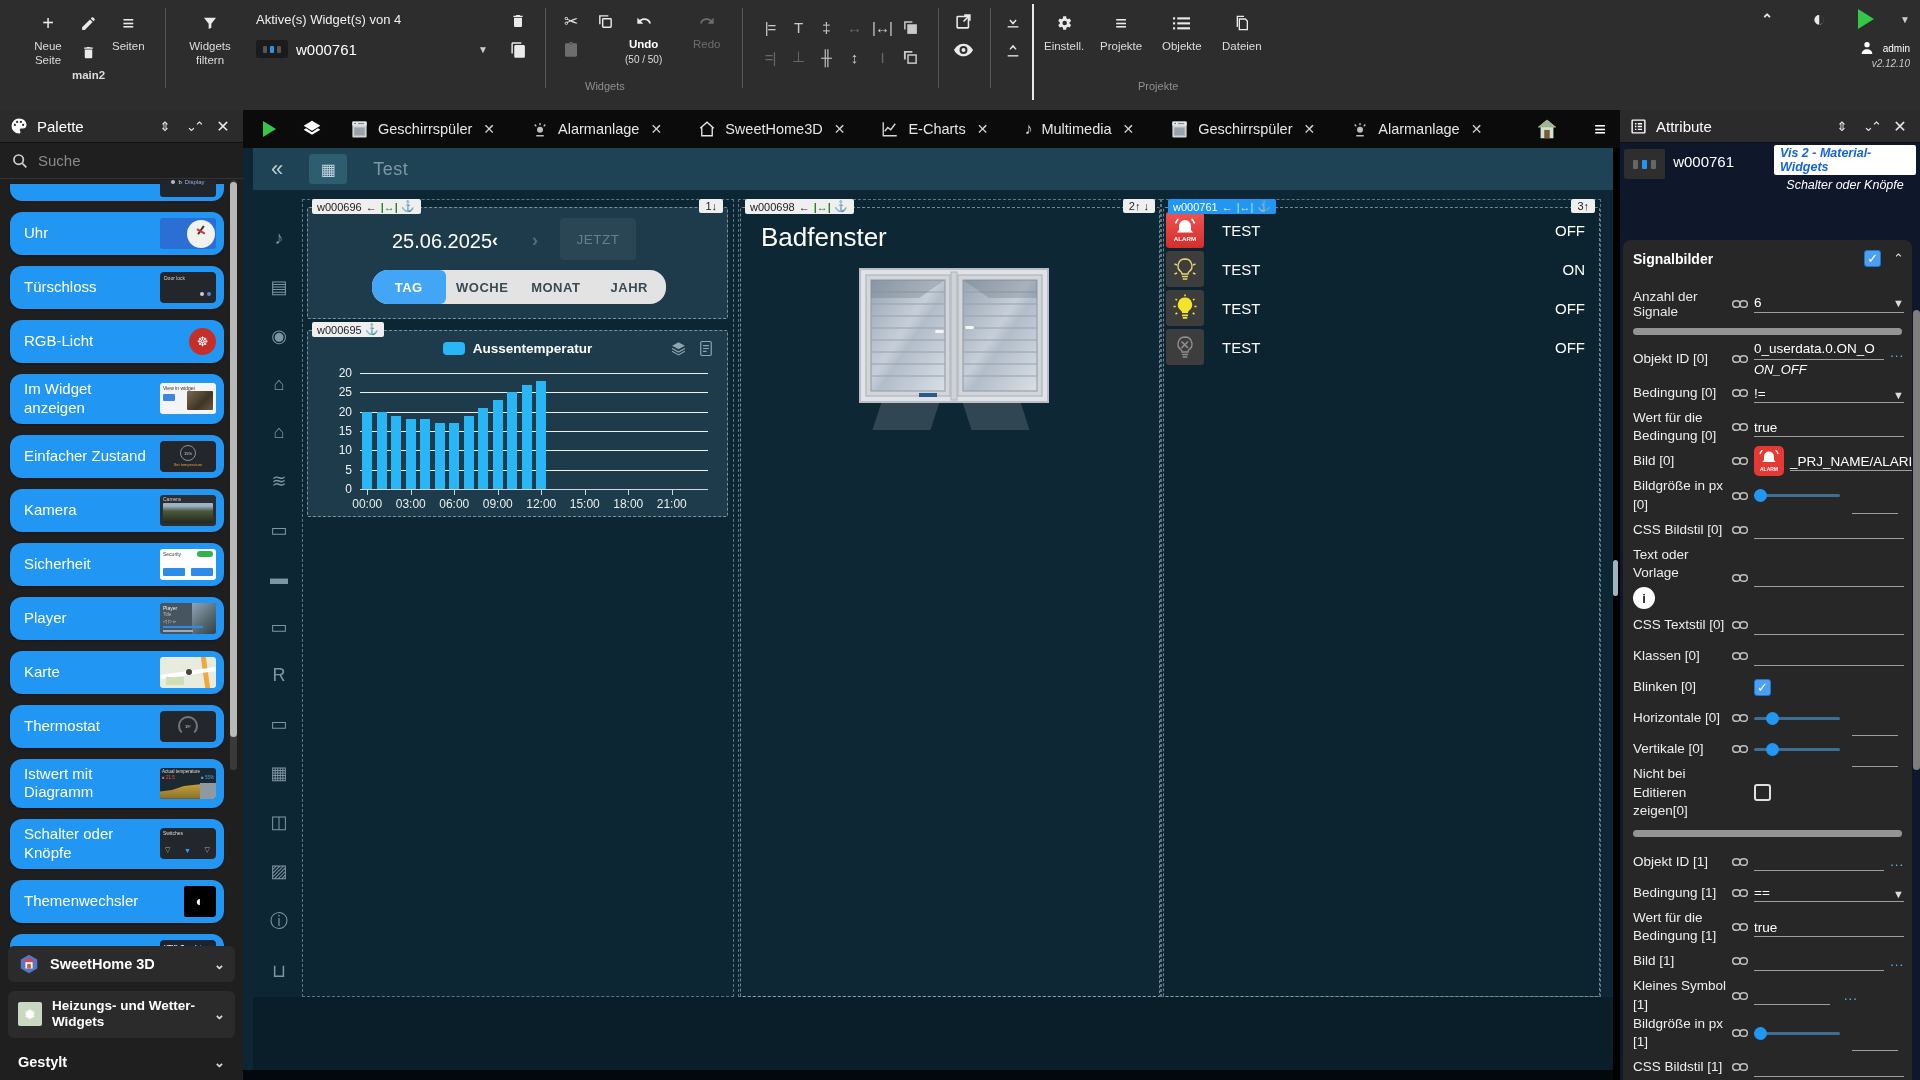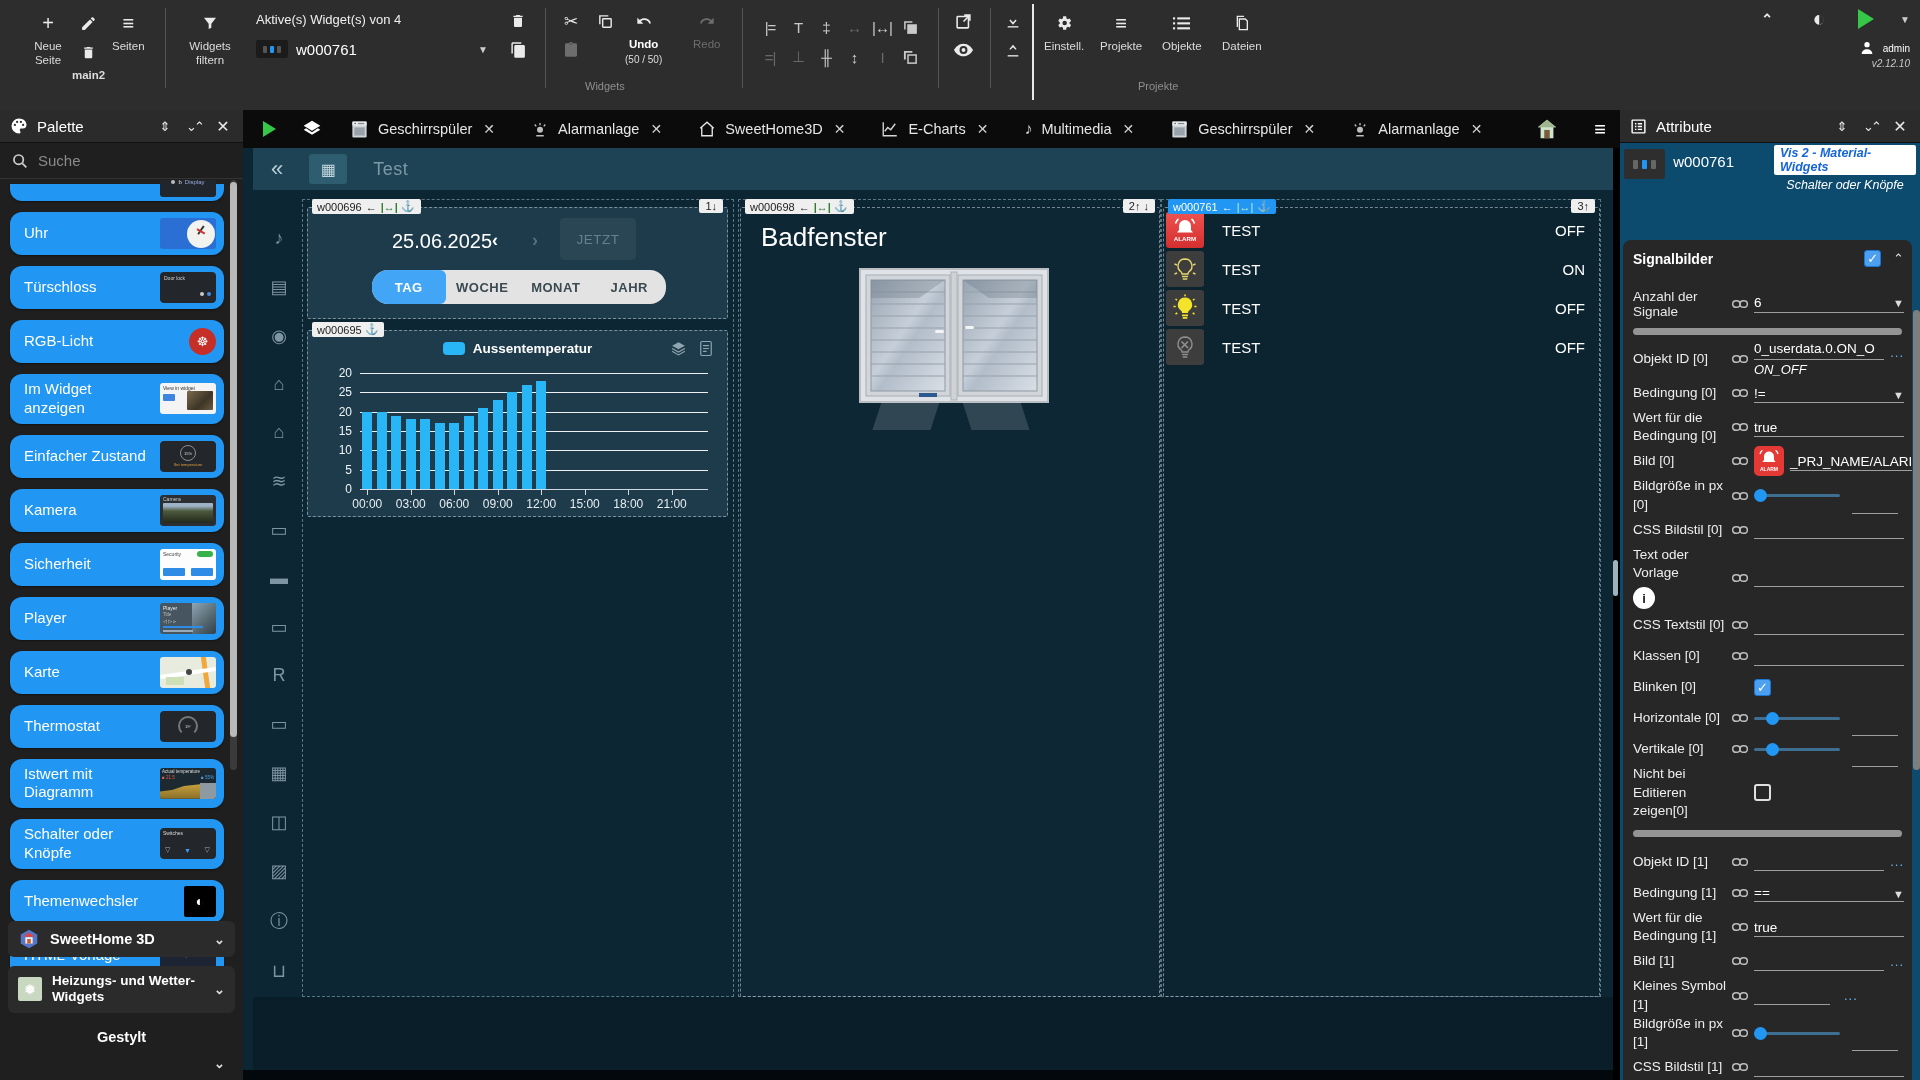--- a/index.html
+++ b/index.html
@@ -45,21 +45,21 @@
   #pal-search input::placeholder { color:#8a8a8a; }
   #pal-list { position:absolute; left:0; top:70px; width:230px; bottom:112px; overflow:hidden; padding:4px 6px 0 10px; }
   .pal-item { background:#2196f3; border-radius:12px; color:#fff; font-size:15px; display:flex; align-items:center; padding:6px 8px 6px 14px; margin-bottom:11px; min-height:43px; cursor:grab; box-shadow:0 1px 2px rgba(0,0,0,.4); }
   .pal-item .plabel { flex:1; line-height:1.25; padding-right:4px; }
   .pal-item.partial { height:17px; min-height:17px; border-radius:0 0 12px 12px; align-items:flex-end; padding-top:0; padding-bottom:4px; }
   .prev { width:56px; height:31px; border-radius:3px; overflow:hidden; position:relative; flex:none; }
   #pal-scroll { position:absolute; right:6px; top:70px; width:7px; height:590px; background:#3a3a3a; border-radius:4px; }
   #pal-scroll .thumb { position:absolute; left:0; top:2px; width:7px; height:555px; background:#b9b9b9; border-radius:4px; }
   #pal-groups { position:absolute; left:0; bottom:0; width:243px; padding:6px 8px 2px 8px; }
   .pal-group { background:#2b2b2b; border-radius:6px; display:flex; align-items:center; gap:10px; padding:7px 10px; margin-bottom:9px; color:#fff; font-size:14.5px; font-weight:600; cursor:pointer; }
-  .pal-group.flat { background:transparent; margin-bottom:0;flex-direction:column; }
+  .pal-group.flat { background:transparent; margin-bottom:0; }
   .pal-group .gchev { margin-left:auto; color:#ddd; font-size:13px; }
   .pal-group .glabel { line-height:1.2; }
 
   
   #canvas { position:absolute; left:243px; top:148px; width:1370px; height:932px; background:#0d2633; overflow:hidden; }
   #cv-head { position:absolute; left:10px; top:0; right:0; height:42px; background:#1d4354; display:flex; align-items:center; gap:26px; padding:0 18px; }
   #cv-back { color:#b9cdd6; font-size:22px; }
   #cv-viewchip { width:38px; height:30px; background:#2e5d70; border-radius:3px; display:flex; align-items:center; justify-content:center; color:#bfd3dc; font-size:16px; }
   #cv-title { color:#7d98a5; font-size:18px; letter-spacing:.5px; }
   #cv-nav { position:absolute; left:10px; top:42px; width:52px; bottom:0; display:flex; flex-direction:column; align-items:center; padding-top:38px; gap:27px; color:#7e95a3; font-size:18px; }
@@ -101,21 +101,21 @@
   .sigrow { position:absolute; left:2px; right:2px; height:36px; display:flex; align-items:center; }
   .sigicon { width:38px; height:36px; background:#3d3d3d; border-radius:3px; display:flex; align-items:center; justify-content:center; flex:none; }
   .sigicon.alarm { background:linear-gradient(#ef5350,#d32f2f); }
   .siglabel { color:#fff; font-size:15px; margin-left:18px; flex:1; }
   .sigstate { color:#fff; font-size:15px; margin-right:12px; }
   #cv-bottom { position:absolute; left:10px; right:0; top:849px; bottom:10px; background:#0a1e29; }
   #cv-black { position:absolute; left:0; right:0; bottom:0; height:10px; background:#02080c; }
   #cv-scroll { position:absolute; left:1613px; top:560px; width:5px; height:36px; background:#9fb3bf; border-radius:3px; }
 
   
-  #attr { position:absolute; left:1620px; top:110px; width:300px; height:970px; background:#0c4a6e; color:#e8e8e8; }
+  #attr { position:absolute; left:1620px; top:110px; width:300px; height:970px; background:#0f172a; color:#e8e8e8; }
   #attr-head { height:33px; background:#2b2b2b; display:flex; align-items:center; gap:9px; padding:0 10px; border-bottom:1px solid #111; }
   #attr-head .atitle { font-size:15px; color:#fff; flex:1; }
   #attr-tabs { display:flex; align-items:center; justify-content:center; gap:30px; height:44px; }
   .atab { font-size:13.5px; font-weight:600; letter-spacing:.5px; color:#fff; padding:4px 2px; cursor:pointer; }
   .atab.on { color:#4dabf5; border-bottom:3px solid #4dabf5; }
   #atab-more { position:absolute; right:8px; top:162px; color:#ccc; font-size:15px; }
   #attr-info { display:flex; align-items:flex-start; gap:8px; padding:2px 4px 6px 4px; }
   #ai-thumb { width:44px; height:30px; background:#2e2e2e; border-radius:2px; margin-top:4px; display:flex; align-items:center; justify-content:center; gap:4px; }
   #ai-thumb i { width:5px; height:9px; background:#666; border-radius:1px; }
   #ai-thumb i.b { background:#2196f3; }

